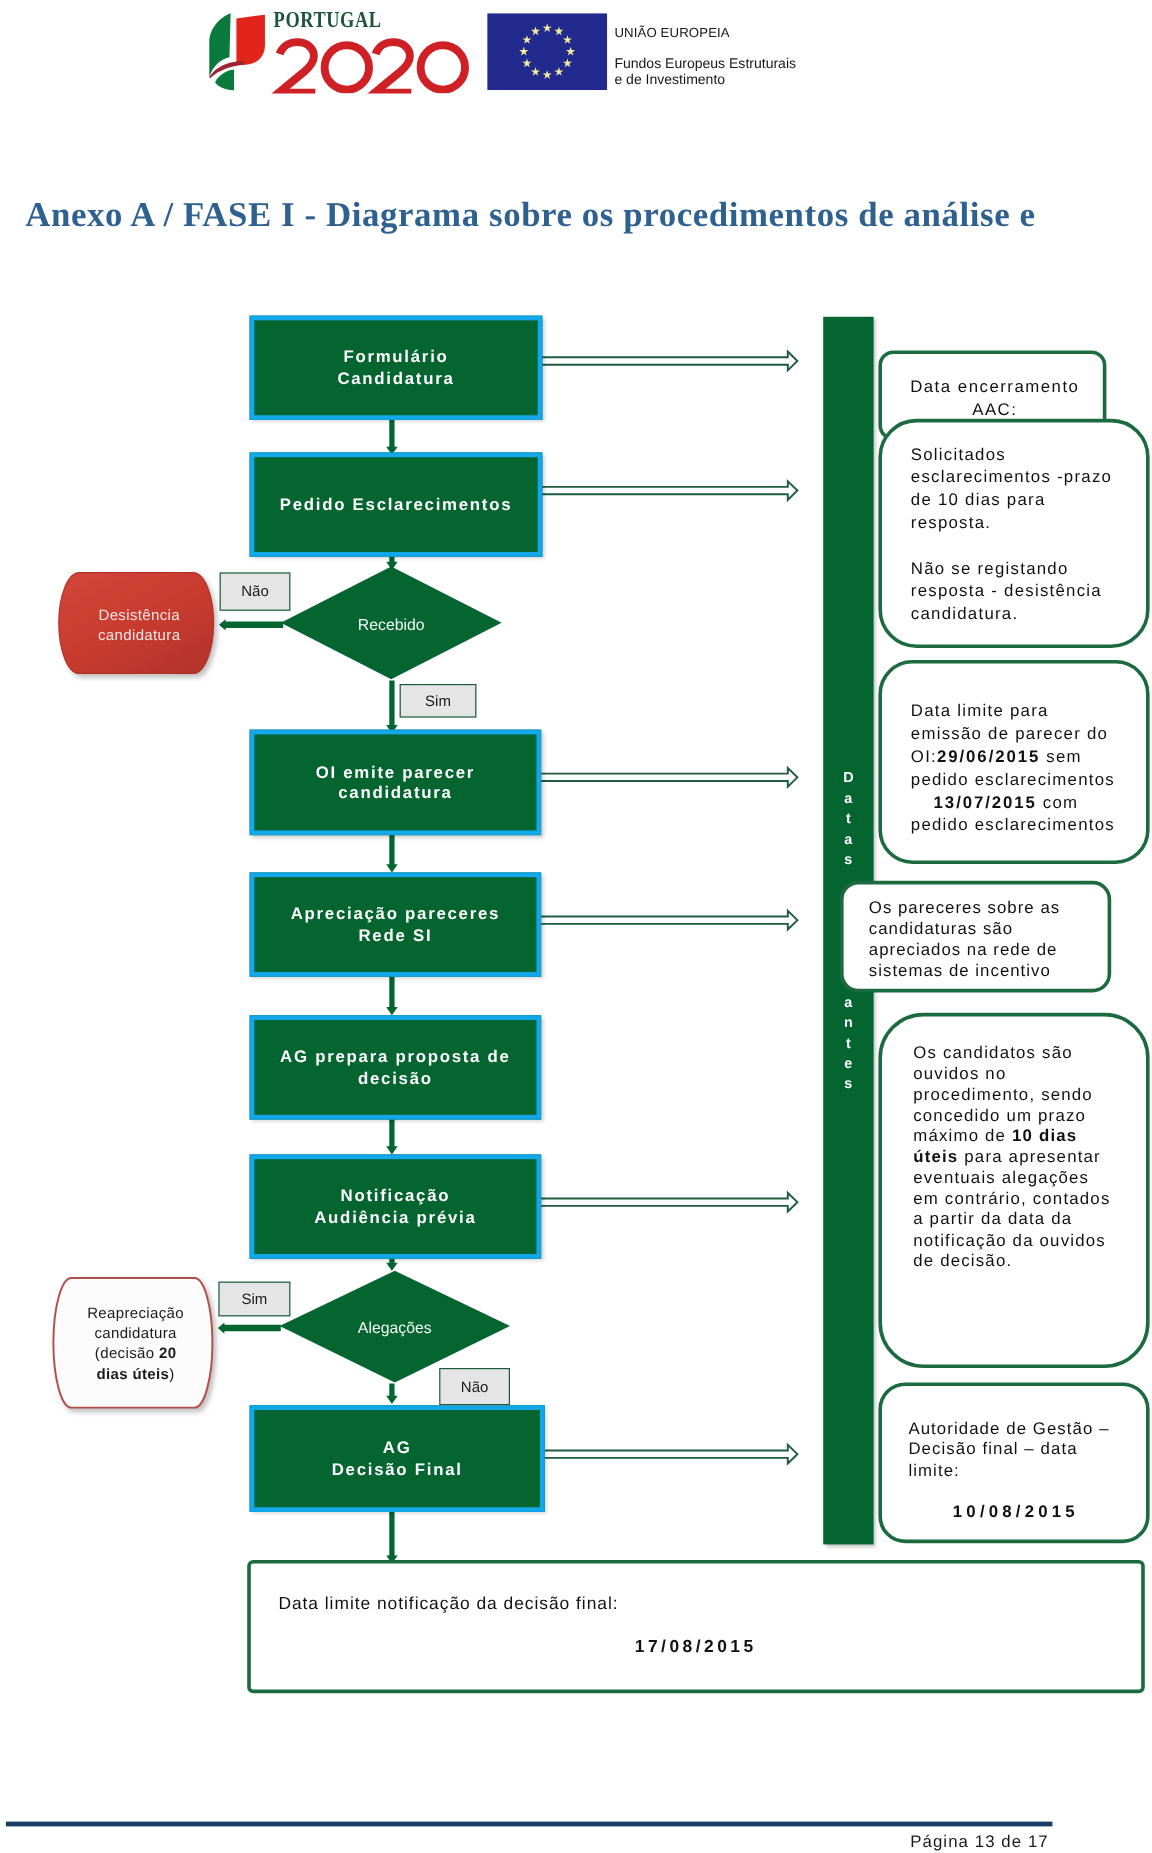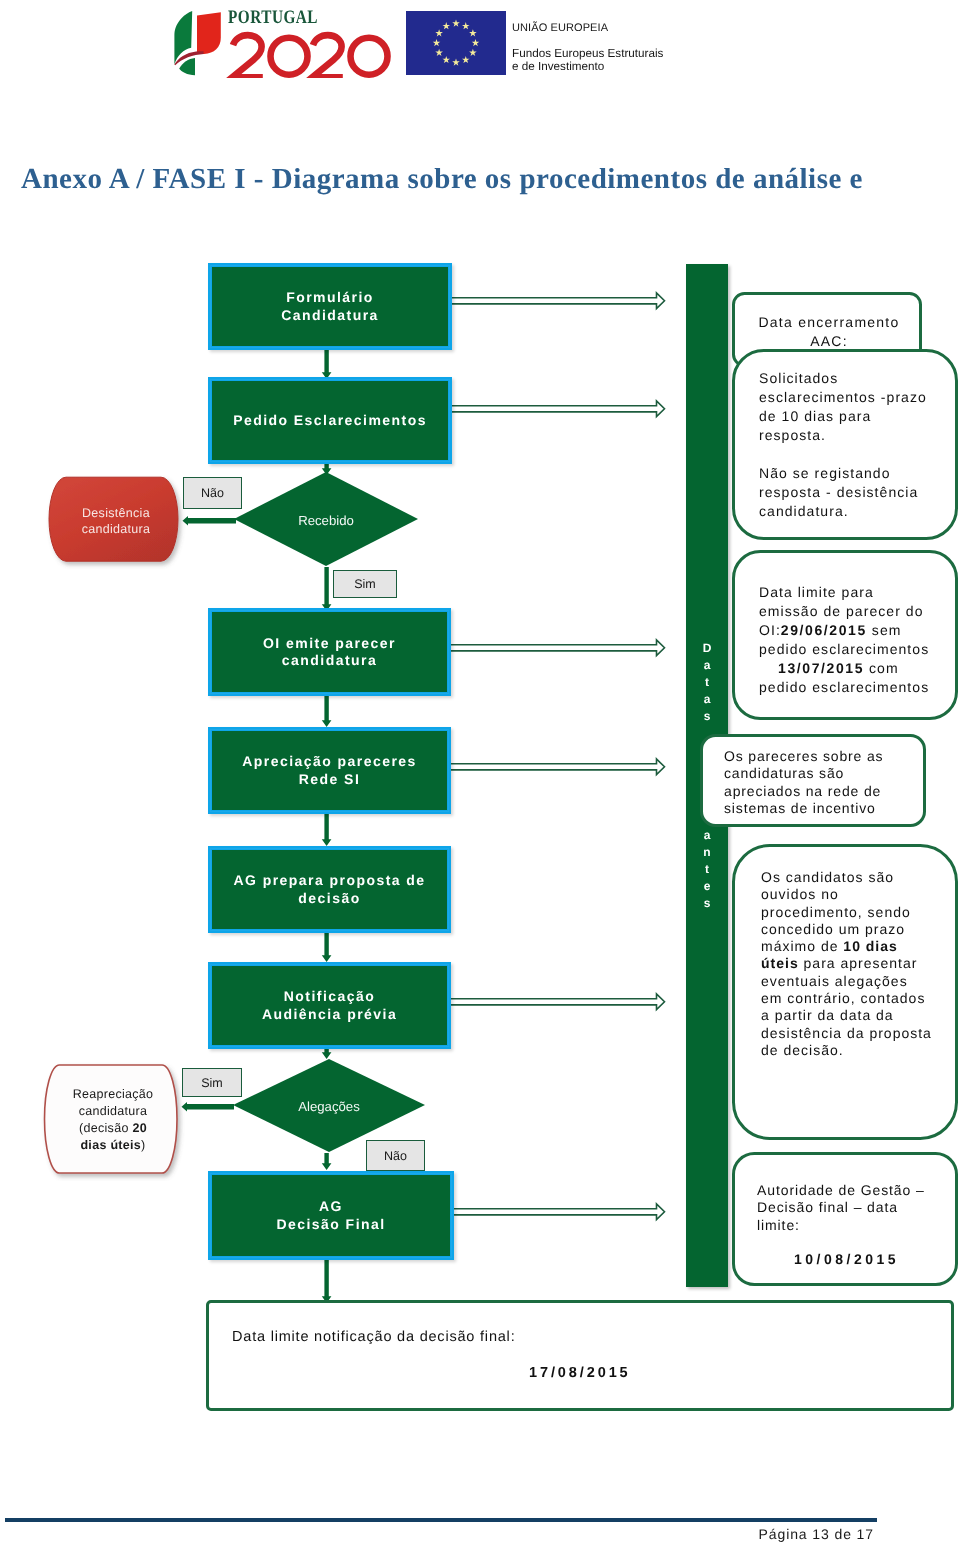--- a/index.html
+++ b/index.html
@@ -286,21 +286,21 @@
         <div class="tx" style="top: 22px; line-height: 17.3px; font-size: 14px; letter-spacing: 1px; text-align: left; left: 26px; right: 2px;">
           <div>Os candidatos são</div>
           <div>ouvidos no</div>
           <div>procedimento, sendo</div>
           <div>concedido um prazo</div>
           <div>máximo de <b>10 dias</b></div>
           <div><b>úteis</b> para apresentar</div>
           <div>eventuais alegações</div>
           <div>em contrário, contados</div>
           <div>a partir da data da</div>
-          <div>desistência da proposta</div>
+          <div>notificação da ouvidos</div>
           <div>de decisão.</div>
         </div>
       </div>
       <div class="rbox" style="left: 732px; top: 1152px; width: 226px; height: 134px; border-radius: 22.3px;">
         <div class="tx" style="top: 27px; line-height: 17.3px; font-size: 14px; letter-spacing: 0.9px; text-align: left; left: 22px; right: 2px;">
           <div>Autoridade de Gestão –</div>
           <div>Decisão final – data</div>
           <div>limite:</div>
           <div>&nbsp;</div>
           <div><b style="letter-spacing:3.5px;margin-left:37px;">10/08/2015</b></div>

